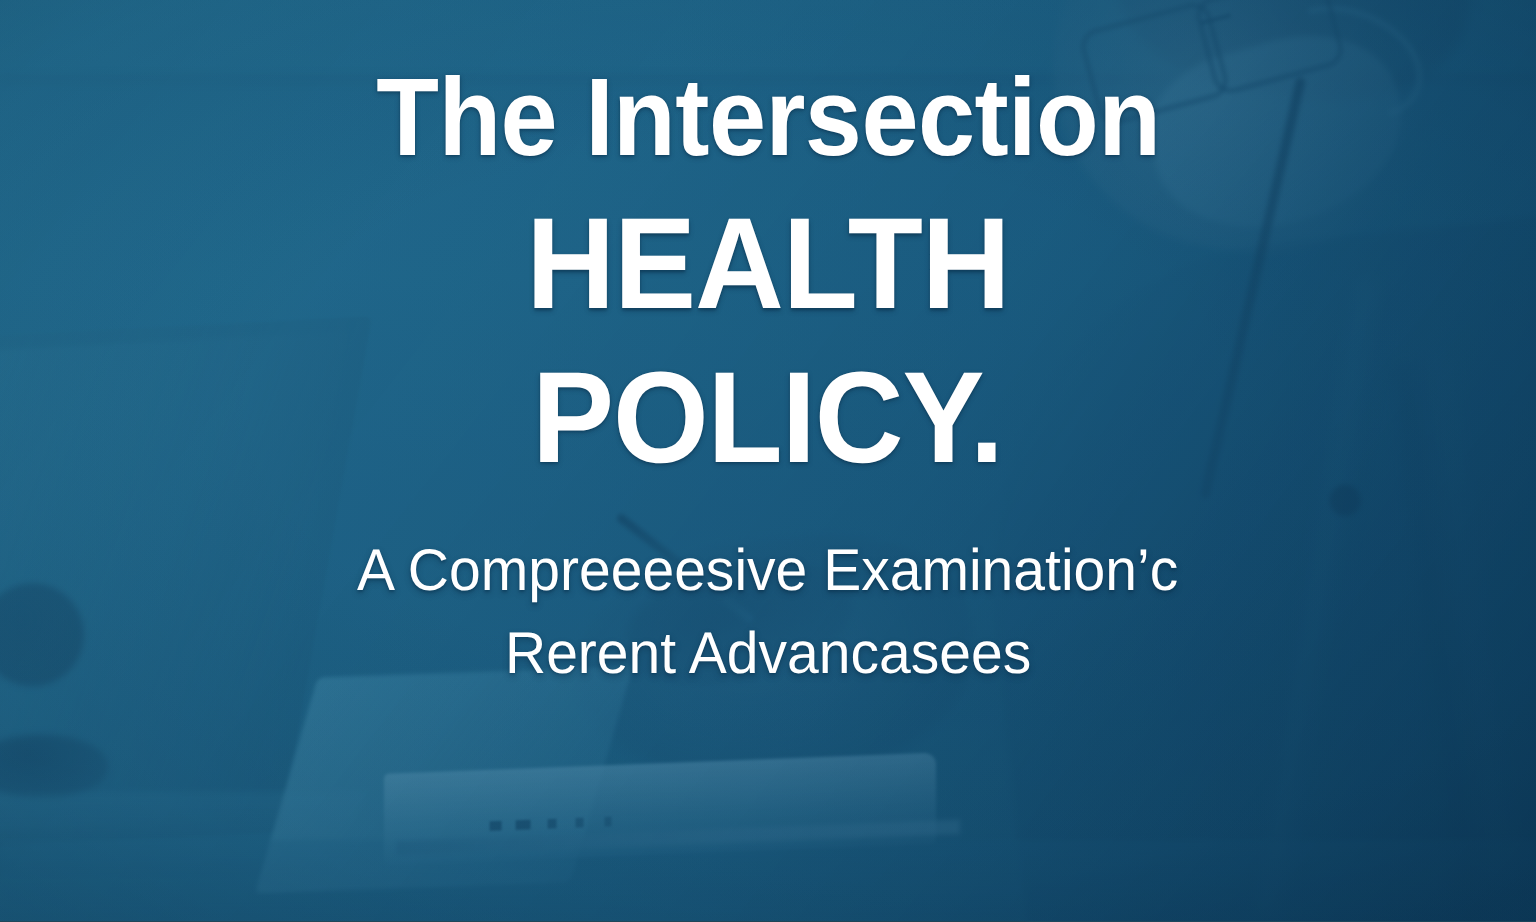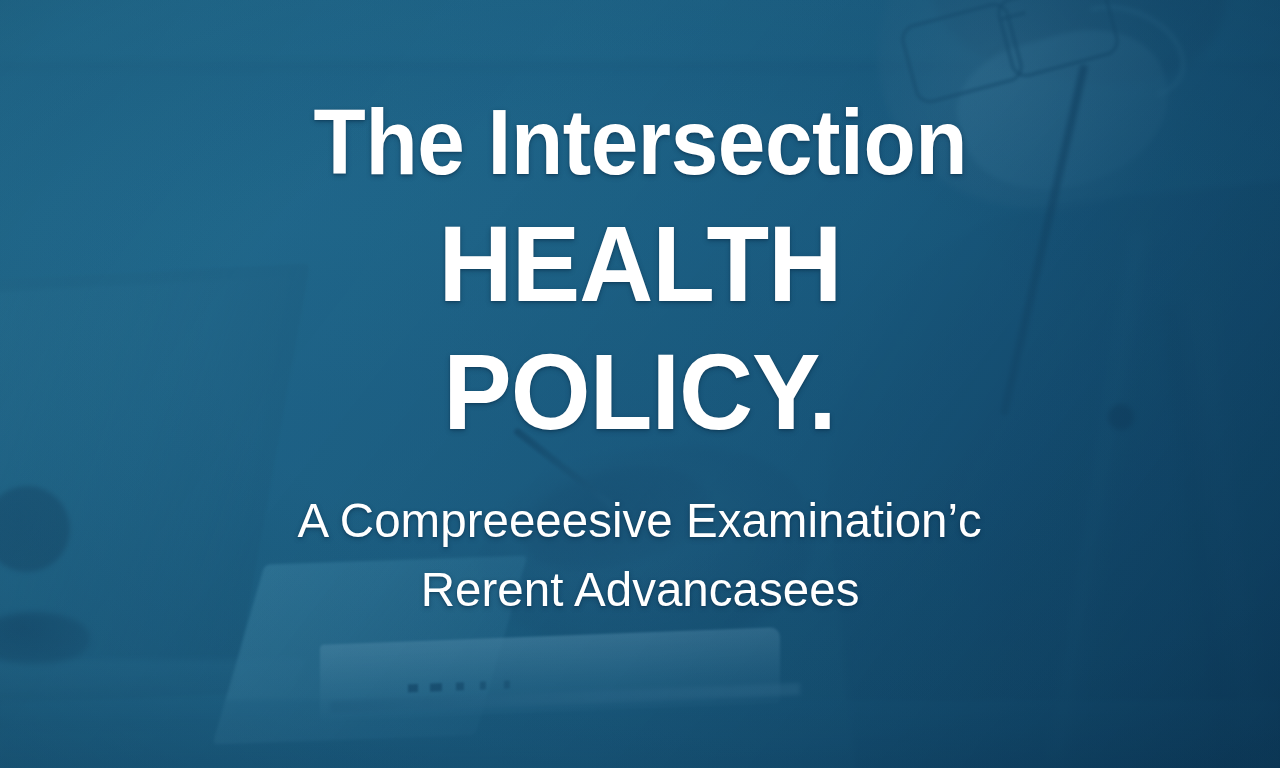--- a/index.html
+++ b/index.html
@@ -303,21 +303,21 @@
   }
 
   
   .text-stack {
     position: absolute;
     inset: 0;
     display: flex;
     flex-direction: column;
     align-items: center;
     justify-content: flex-start;
-    padding-top: 96px;
+    padding-top: 52px;
     box-sizing: border-box;
   }
   .line {
     color: #ffffff;
     text-align: center;
     white-space: nowrap;
     text-shadow: 0 2px 5px rgba(8,44,70,0.45), 0 1px 2px rgba(8,44,70,0.35);
     line-height: 1;
   }
   .title-1 {

